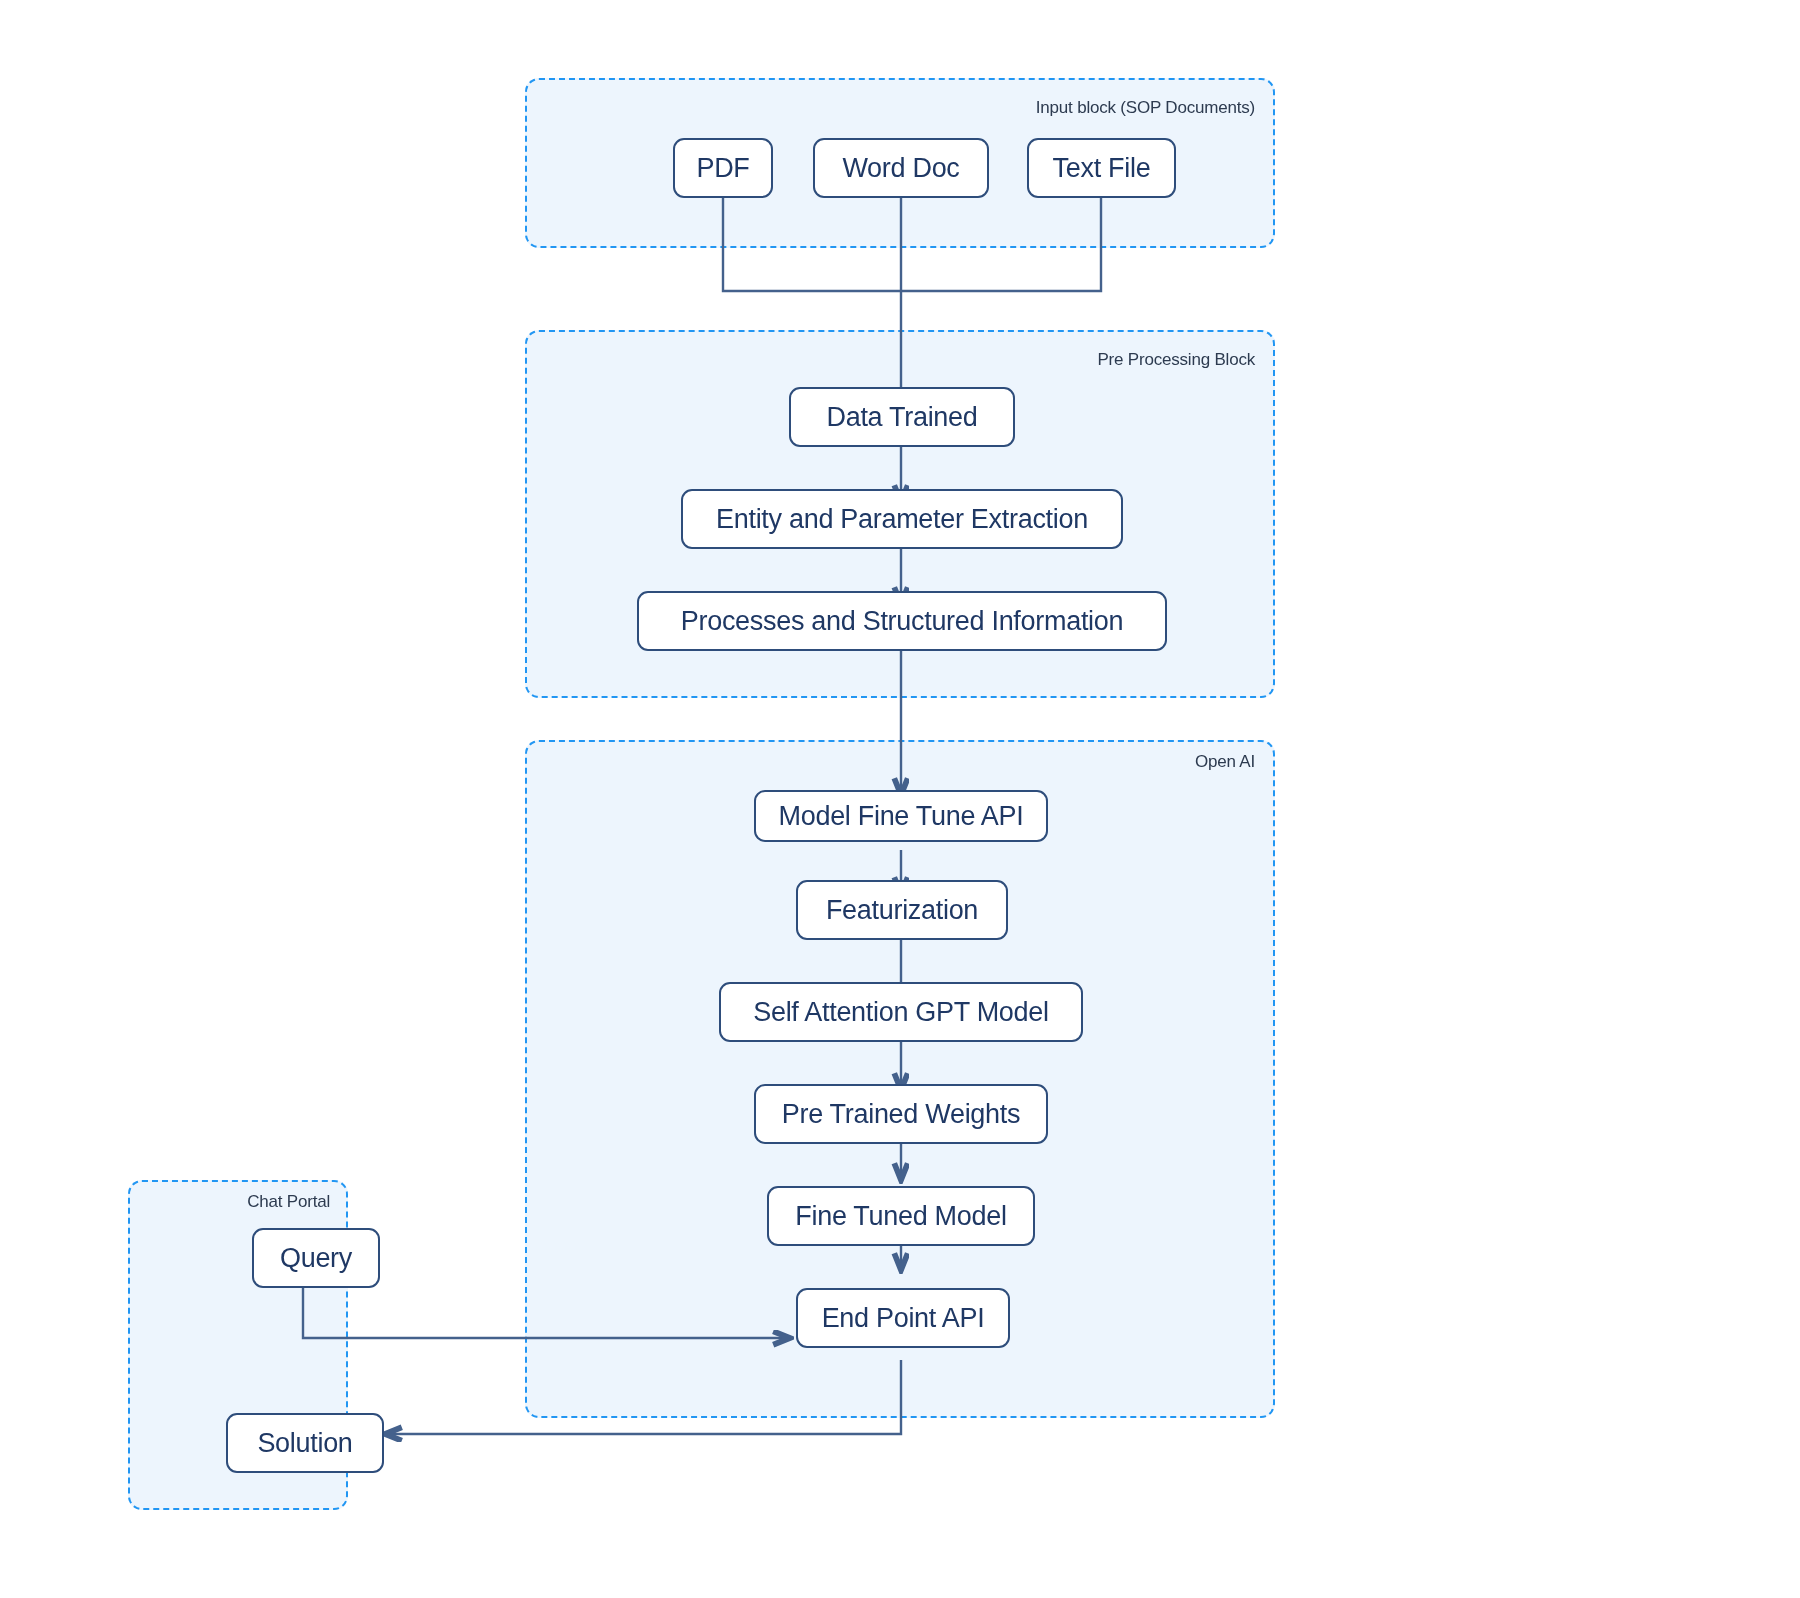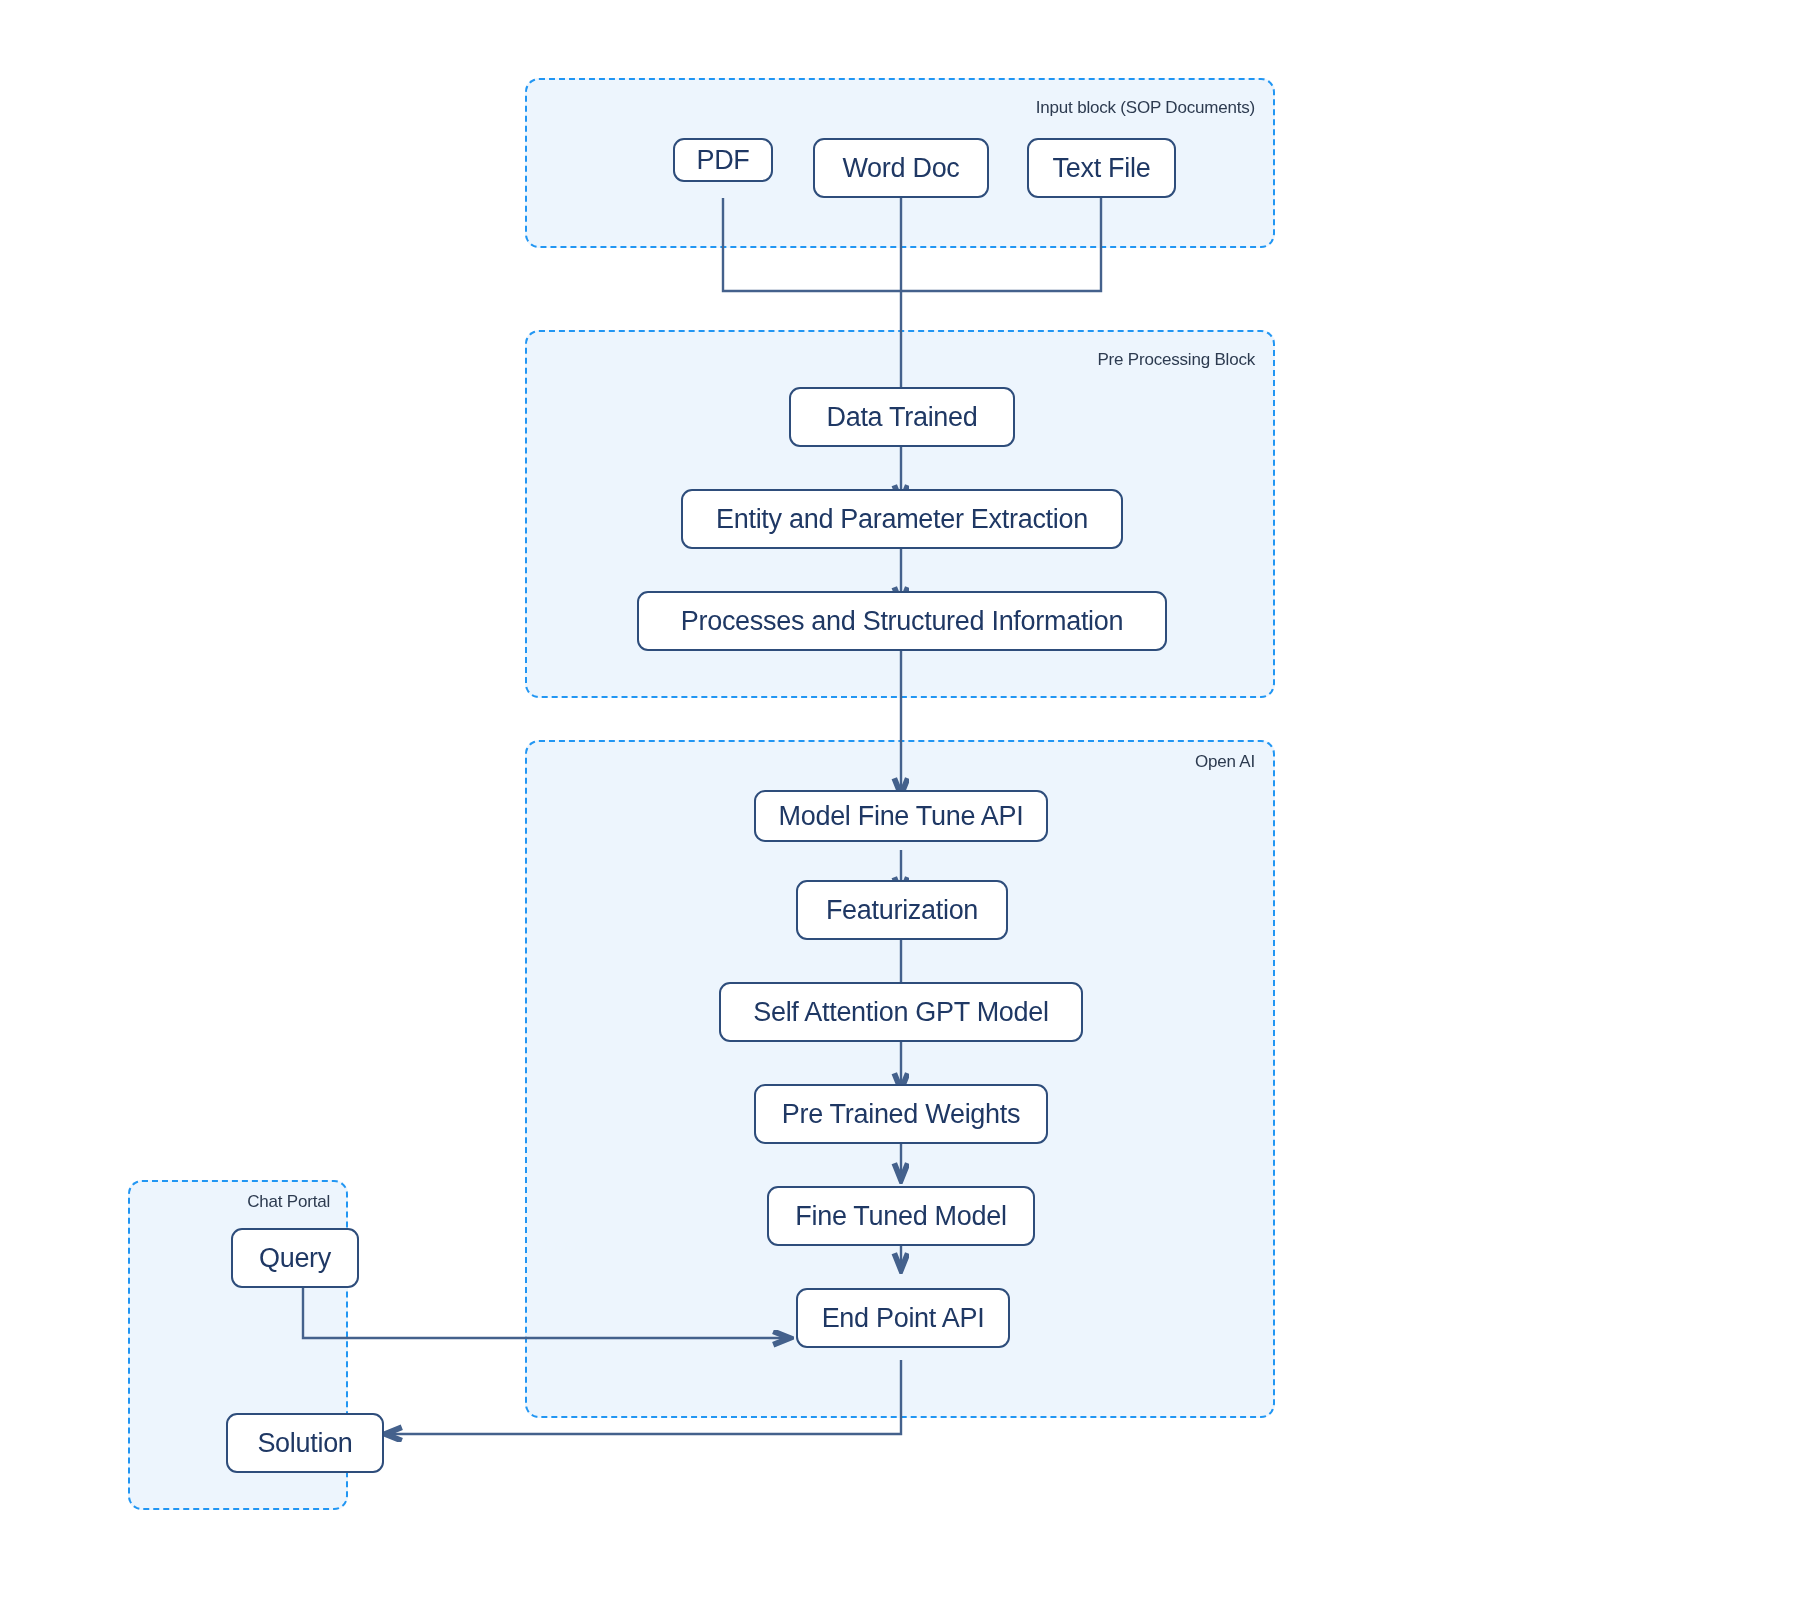--- a/index.html
+++ b/index.html
@@ -100,31 +100,31 @@
     <path d="M901,940 L901,1000" marker-end="url(#arrow)"></path>
     <path d="M901,1042 L901,1090" marker-end="url(#arrow)"></path>
     <path d="M901,1133 L901,1180" marker-end="url(#arrow)"></path>
     <path d="M901,1222 L901,1270" marker-end="url(#arrow)"></path>
 
     <path d="M303,1275 L303,1338 L790,1338" marker-end="url(#arrow)"></path>
 
     <path d="M901,1360 L901,1434 L385,1434" marker-end="url(#arrow)"></path>
   </svg>
 
-  <div class="node" style="left:673px; top:138px; width:100px; height:44px;">PDF</div>
+  <div class="node" style="left:673px; top:138px; width:100px; height:60px;">PDF</div>
   <div class="node" style="left:813px; top:138px; width:176px; height:60px;">Word Doc</div>
   <div class="node" style="left:1027px; top:138px; width:149px; height:60px;">Text File</div>
 
   <div class="node" style="left:789px; top:387px; width:226px; height:60px;">Data Trained</div>
   <div class="node" style="left:681px; top:489px; width:442px; height:60px;">Entity and Parameter Extraction</div>
   <div class="node" style="left:637px; top:591px; width:530px; height:60px;">Processes and Structured Information</div>
 
   <div class="node" style="left:754px; top:790px; width:294px; height:52px;">Model Fine Tune API</div>
   <div class="node" style="left:796px; top:880px; width:212px; height:60px;">Featurization</div>
   <div class="node" style="left:719px; top:982px; width:364px; height:60px;">Self Attention GPT Model</div>
   <div class="node" style="left:754px; top:1084px; width:294px; height:60px;">Pre Trained Weights</div>
   <div class="node" style="left:767px; top:1186px; width:268px; height:60px;">Fine Tuned Model</div>
   <div class="node" style="left:796px; top:1288px; width:214px; height:60px;">End Point API</div>
 
-  <div class="node" style="left:231px; top:1228px; width:128px; height:60px;">Query</div>
+  <div class="node" style="left:252px; top:1228px; width:128px; height:60px;">Query</div>
   <div class="node" style="left:226px; top:1400px; width:158px; height:60px;margin-top:13px;">Solution</div>
 
 </div>
 
 </body></html>

